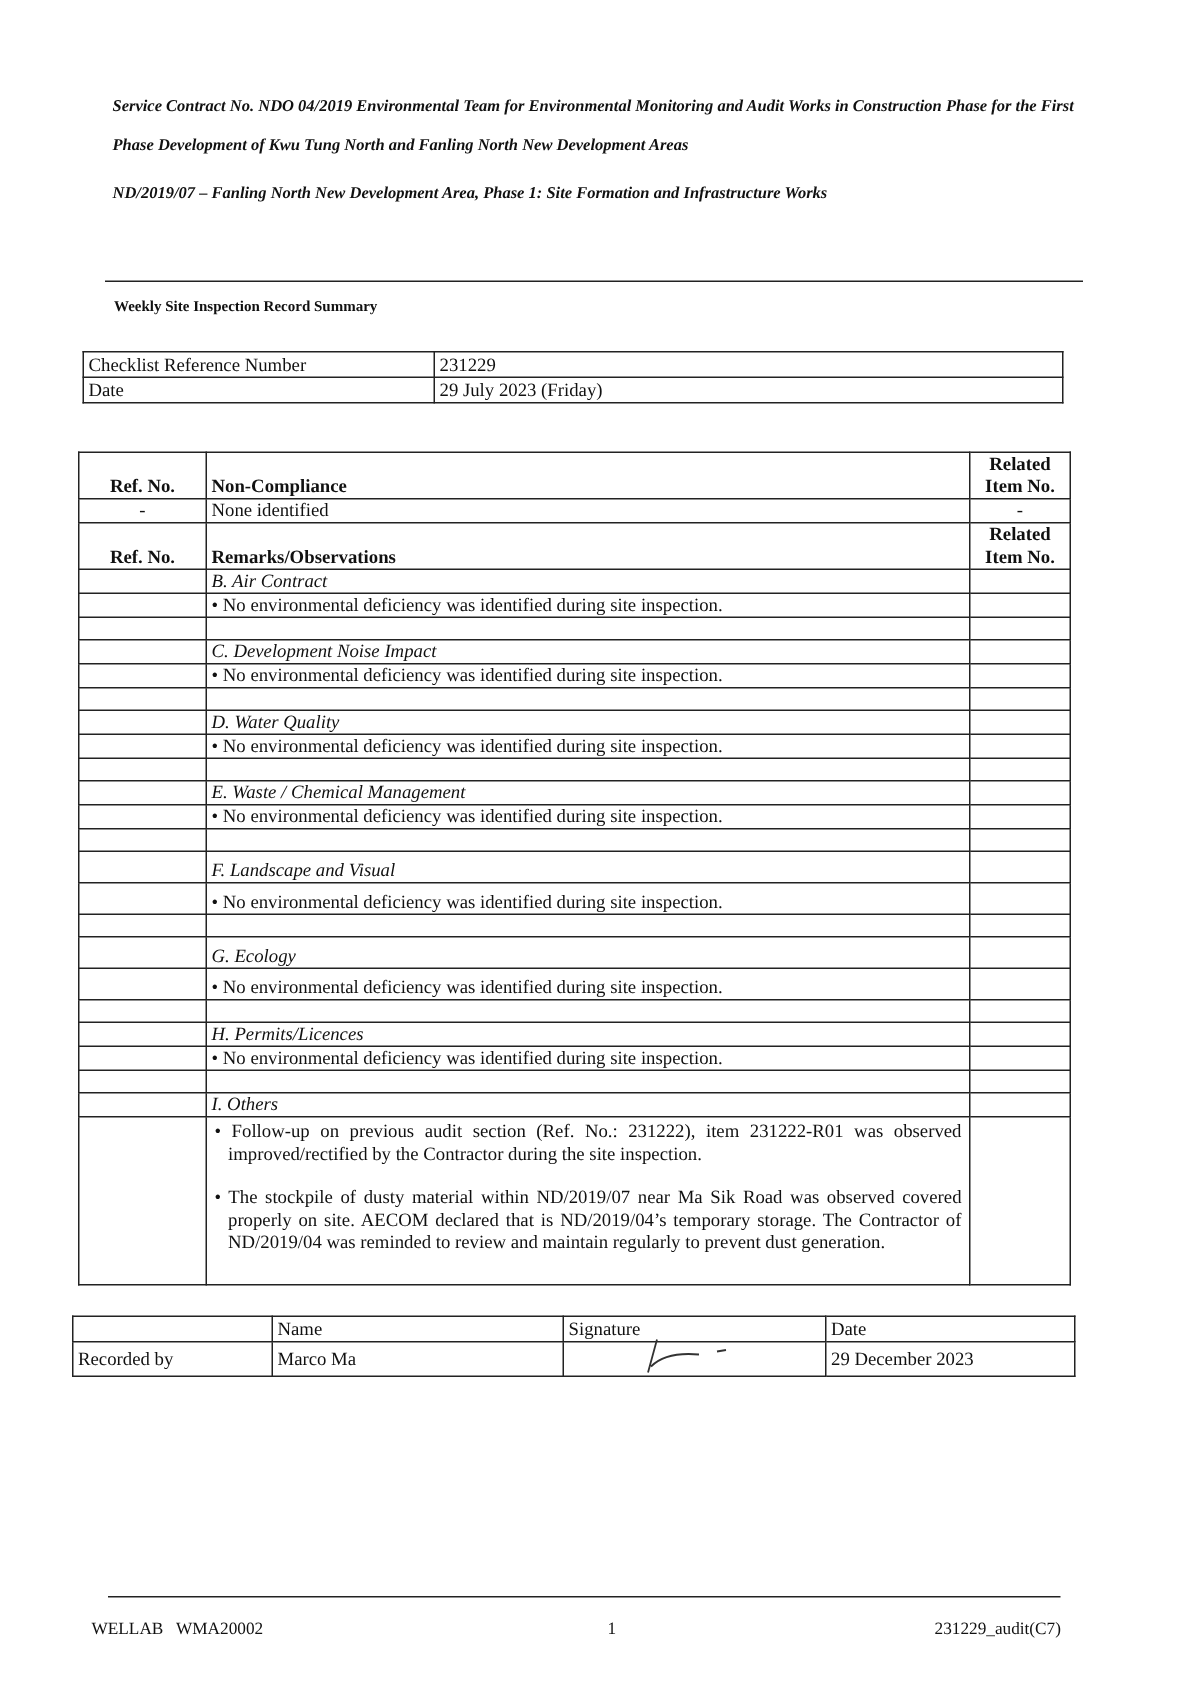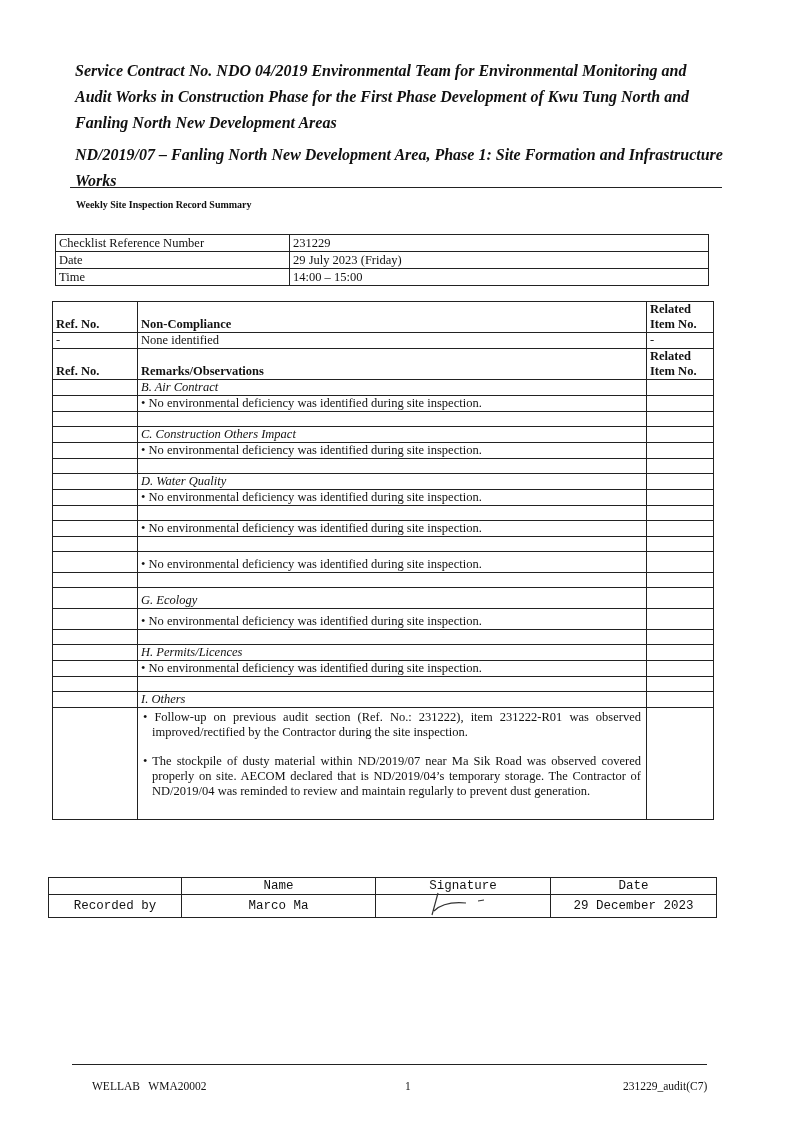--- a/index.html
+++ b/index.html
@@ -1,54 +1,54 @@
 <!DOCTYPE html>
 <html><head>
 <meta charset="utf-8">
 <style>
   html, body { margin:0; padding:0; background:#ffffff; }
   body { width:794px; height:1123px; position:relative; overflow:hidden;
          font-family:"Liberation Serif", "DejaVu Serif", serif; color:#111; }
   .page-header { position:absolute; left:75px; top:58px; width:650px;
-         font-weight:bold; font-style:italic; font-size:16px; line-height:26px; }
+         font-weight:bold; font-style:italic; font-size:11px; line-height:26px; }
   .page-header p { margin:0; }
   .page-header .sub { margin-top:6px; }
   .header-rule { position:absolute; left:70px; top:187px; width:652px; height:0;
          border-top:1.5px solid #222; }
   .section-title { position:absolute; left:76px; top:199px; font-weight:bold; font-size:10px; }
 
   table { border-collapse:collapse; position:absolute; font-size:12.5px; }
   td { border:1px solid #222; padding:0 3px; vertical-align:bottom; }
 
   .info-table { left:55px; top:234px; width:654px;padding-left:25px; }
   .info-table td { height:16px; line-height:16px; }
   .info-table td.k { width:227px; }
 
   .main-table { left:52px; top:301px; width:662px; }
   .main-table col.c1 { width:85px; }
   .main-table col.c3 { width:67px; }
   .main-table td { height:15px; line-height:15px; }
   .main-table td.hdr { font-weight:bold; height:30px; }
-  .main-table td.hdr.center, .main-table td.center { text-align:left; }
+  .main-table td.hdr.center, .main-table td.center { text-align:center; }
   .main-table td.cat { font-style:italic; }
   .main-table tr.gap td { height:14px; }
   .bullet::before { content:"• "; }
   .others-cell { vertical-align:top; padding:2px 5px 14px 5px; text-align:justify; line-height:15.5px; }
   .others-cell p { margin:0 0 14px 0; padding-left:9px; text-indent:-9px;font-family:Liberation Serif, serif; }
   .others-cell p:last-child { margin-bottom:6px; }
 
   .sig-table { left:48px; top:877px; width:669px; }
-  .sig-table td { text-align:center; vertical-align:middle; height:22px; font-size:12.5px;font-family:Liberation Mono, monospace; }
+  .sig-table td { vertical-align:middle; height:22px; font-size:12.5px; }
   .sig-table tr.hd td { height:16px; }
   .sig-cell { position:relative; }
   .sig-cell svg { position:absolute; left:50px; top:-6px; }
 
   .footer-rule { position:absolute; left:72px; top:1064px; width:635px; border-top:1px solid #222; }
   .footer { position:absolute; top:1080px; font-size:11.5px; }
-  .footer.l { left:92px; } .footer.c { left:405px; } .footer.r { left:603px;margin-left:20px; }
+  .footer.l { left:61px; } .footer.c { left:405px; } .footer.r { left:603px;margin-left:20px; }
 </style>
 </head>
 <body>
 
 <div class="page-header">
   <p>Service Contract No. NDO 04/2019 Environmental Team for Environmental Monitoring and Audit Works in Construction Phase for the First Phase Development of Kwu Tung North and Fanling North New Development Areas</p>
   <p class="sub">ND/2019/07 – Fanling North New Development Area, Phase 1: Site Formation and Infrastructure Works</p>
 </div>
 <div class="header-rule"></div>
 
@@ -56,24 +56,20 @@
 
 <table class="info-table">
   <tbody>
       <tr>
         <td class="k">Checklist Reference Number</td>
         <td>231229</td>
       </tr>
   <tr>
         <td class="k">Date</td>
         <td>29 July 2023 (Friday)</td>
-      </tr>
-  <tr>
-        <td class="k">Time</td>
-        <td>14:00 – 15:00</td>
       </tr>
 </tbody>
   </table>
 
 <table class="main-table">
   <colgroup>
       <col class="c1">
       <col>
       <col class="c3">
     </colgroup>
@@ -105,21 +101,21 @@
         <td></td>
       </tr>
   <tr class="gap">
         <td></td>
         <td></td>
         <td></td>
       </tr>
 
   <tr>
         <td></td>
-        <td class="cat">C. Construction Others Impact</td>
+        <td class="cat">C. Development Noise Impact</td>
         <td></td>
       </tr>
   <tr>
         <td></td>
         <td class="bullet">No environmental deficiency was identified during site inspection.</td>
         <td></td>
       </tr>
   <tr class="gap">
         <td></td>
         <td></td>
@@ -137,29 +133,39 @@
         <td></td>
       </tr>
   <tr class="gap">
         <td></td>
         <td></td>
         <td></td>
       </tr>
 
   <tr>
         <td></td>
-        <td class="bullet">No environmental deficiency was identified during site inspection.</td>
-        <td></td>
-      </tr>
-  <tr class="gap">
-        <td></td>
-        <td></td>
-        <td></td>
-      </tr>
-
+        <td class="cat">E. Waste / Chemical Management</td>
+        <td></td>
+      </tr>
+  <tr>
+        <td></td>
+        <td class="bullet">No environmental deficiency was identified during site inspection.</td>
+        <td></td>
+      </tr>
+  <tr class="gap">
+        <td></td>
+        <td></td>
+        <td></td>
+      </tr>
+
+  <tr>
+        <td></td>
+        <td class="cat" style="height:20px">F. Landscape and Visual</td>
+        <td></td>
+      </tr>
   <tr>
         <td></td>
         <td class="bullet" style="height:20px">No environmental deficiency was identified during site inspection.</td>
         <td></td>
       </tr>
   <tr class="gap">
         <td></td>
         <td></td>
         <td></td>
       </tr>

